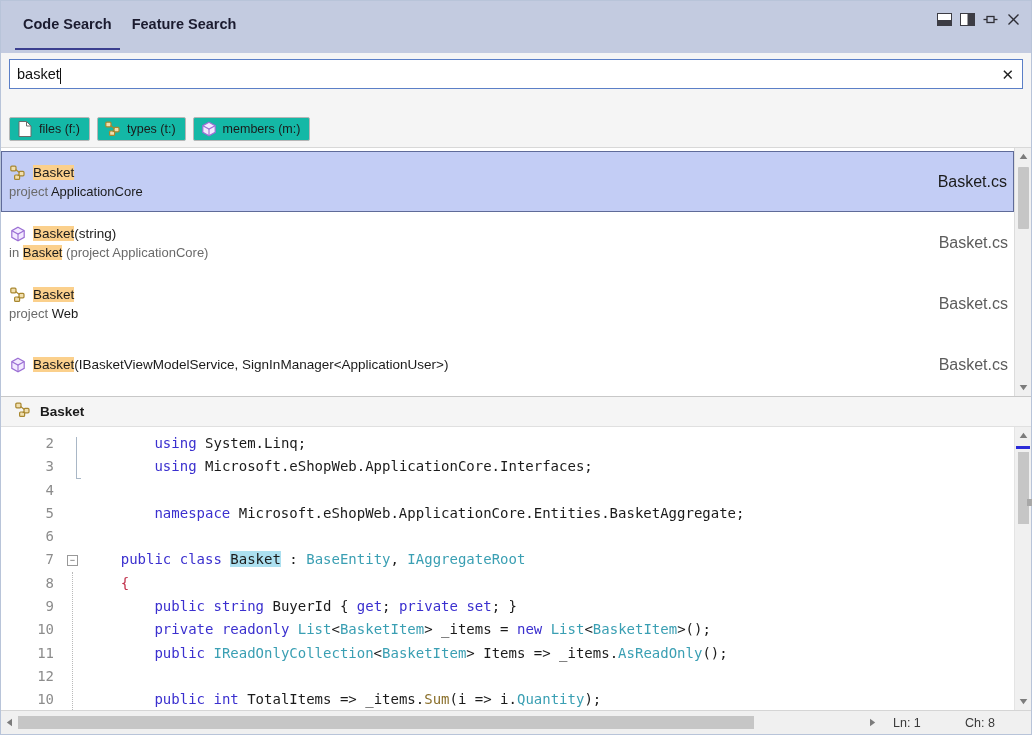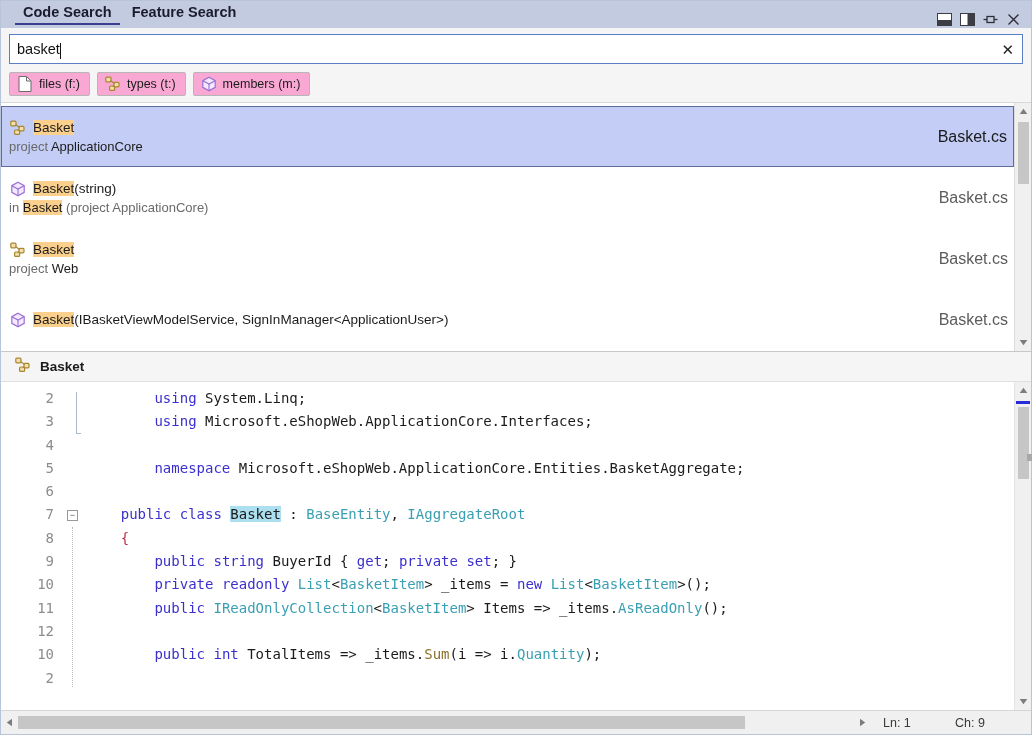--- a/index.html
+++ b/index.html
@@ -16,21 +16,21 @@
     width: 1032px; height: 735px;
     position: relative;
     border: 1px solid #b8c4d9;
     background: #f5f5f5;
     display: flex;
     flex-direction: column;
   }
 
   
   .titlebar {
-    height: 27px;
+    height: 52px;
     background: #c3cbe0;
     display: flex;
     align-items: flex-end;
     position: relative;
     flex: 0 0 auto;
     text-align: center;
   }
   .tabs { display: flex; align-items: flex-end; height: 100%; padding-left: 12px; }
   .tab {
     font-size: 14.5px;
@@ -106,30 +106,31 @@
   .chips {
     flex: 0 0 auto;
     display: flex;
     gap: 7px;
     padding: 4px 8px 6px 8px;
     background: #f5f5f5;
   }
   .chip {
     height: 24px;
     border: 1px solid #b6b6b6;
-    background: #f9a8d4;
+    background: #14b8a6;
     border-radius: 2px;
     display: flex;
     align-items: center;
     gap: 6px;
     padding: 0 9px 0 7px;
     font-size: 12.5px;
     color: #1b1b1b;
     cursor: default;
     white-space: nowrap;
+    margin-top: 20px;
   }
   .chip .ic { width: 16px; height: 16px; display: flex; align-items: center; justify-content: center; }
 
   
   .results {
     flex: 0 0 auto;
     height: 250px;
     background: #ffffff;
     border-top: 1px solid #d8d8d8;
     border-bottom: 1px solid #c8c8c8;
@@ -319,21 +320,21 @@
     height: 17px;
     margin: 0 0 0 0;
     display: flex;
     align-items: center;
     position: relative;
     background: #f0f0f0;
   }
   .hs-arrow { width: 17px; height: 17px; display: flex; align-items: center; justify-content: center; flex: 0 0 auto; }
   .hs-track { flex: 1 1 auto; height: 13px; position: relative; }
   .hs-thumb { position: absolute; top: 0; left: 0; height: 13px; background: #c6c6c6; }
-  .status-cells { flex: 0 0 auto; display: flex; gap: 0; padding-right: 16px; }
+  .status-cells { flex: 0 0 auto; display: flex; gap: 0; padding-right: 6px; }
   .status-cell {
     width: 72px;
     font-size: 12.5px;
     color: #3a3a3a;
     text-align: left;
     padding-left: 12px;
   }
 </style>
 </head>
 <body>
@@ -574,17 +575,17 @@
         <div class="hs-thumb" style="width:87%;"></div>
       </div>
       <div class="hs-arrow">
         <svg width="7" height="9" viewBox="0 0 7 9">
             <path d="M6.2 4.5 L1 0.7 V8.3 Z" fill="#7c7c7c"></path>
           </svg>
       </div>
     </div>
     <div class="status-cells">
       <div class="status-cell">Ln: 1</div>
-      <div class="status-cell">Ch: 9</div>
+      <div class="status-cell">Ch: 8</div>
     </div>
   </div>
 
 </div>
 
 </body></html>

